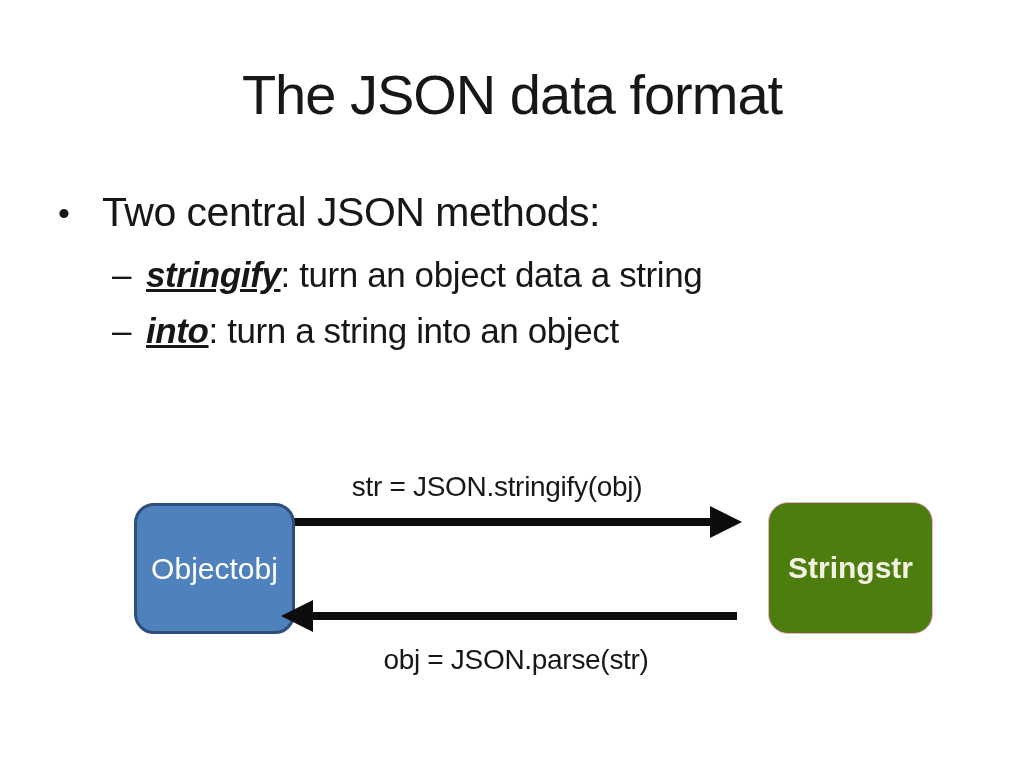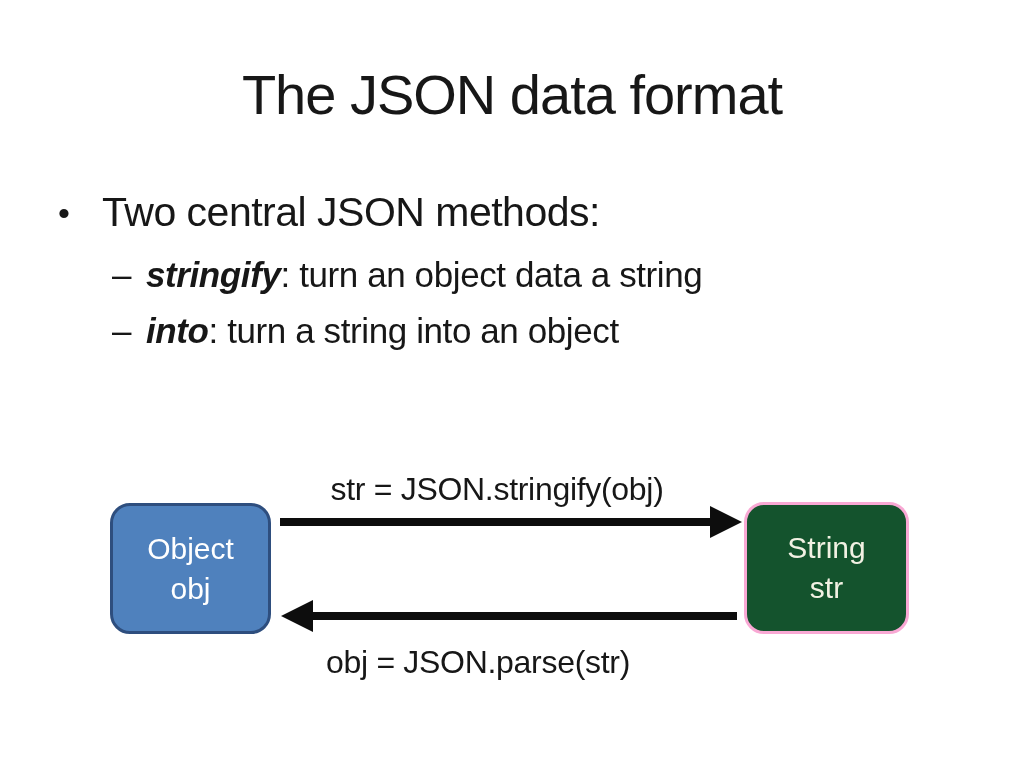--- a/index.html
+++ b/index.html
@@ -41,76 +41,78 @@
   .bullet-2 {
     position: absolute;
     left: 112px;
     display: flex;
     font-size: 35px;
     letter-spacing: -0.4px;
     color: #171717;
     white-space: nowrap;
   }
   .bullet-2 .marker { width: 34px; }
-  .bullet-2 .term { font-weight: bold; font-style: italic; }
+  .bullet-2 .term { font-weight: bold; font-style: italic; text-decoration: underline; }
   .sub-1 { top: 255px; }
   .sub-2 { top: 311px; }
 
   
   .node {
     position: absolute;
     box-sizing: border-box;
     border-radius: 20px;
     display: flex;
-    flex-direction: column;
+    flex-direction: row;
     align-items: center;
     justify-content: center;
     text-align: center;
     font-size: 30px;
     line-height: 40px;
+    margin-left: 24px;
   }
   .node-object {
     left: 110px; top: 503px;
     width: 161px; height: 131px;
     background: #4f81bd;
     border: 3px solid #2e4e7e;
     color: #ffffff;
   }
   .node-string {
     left: 744px; top: 502px;
     width: 165px; height: 132px;
-    background: #14532d;
-    border: 3px solid #f9a8d4;
+    background: #4d7c0f;
+    border: 1px solid #f9a8d4;
     color: #f2f1e3;
+    font-weight: bold;
   }
   .arrow-line {
     position: absolute;
     height: 8px;
     background: #0d0d0d;
   }
   .line-stringify { left: 280px; top: 518px; width: 432px; }
   .line-parse    { left: 311px; top: 612px; width: 426px; }
   .arrow-head {
     position: absolute;
     width: 0; height: 0;
     border-top: 16px solid transparent;
     border-bottom: 16px solid transparent;
   }
   .head-right { left: 710px; top: 506px; border-left: 32px solid #0d0d0d; }
   .head-left  { left: 281px; top: 600px; border-right: 32px solid #0d0d0d; }
   .arrow-label {
     position: absolute;
     transform: translateX(-50%);
-    font-size: 32px;
+    font-size: 28px;
     letter-spacing: -0.3px;
     color: #171717;
     white-space: nowrap;
   }
   .label-stringify { left: 497px; top: 471px; }
-  .label-parse     { left: 478px; top: 644px; text-align: right; }
+  .label-parse     { left: 516px; top: 644px; text-align: right; }
 </style>
 </head>
 <body>
 
 <div class="slide">
 
   <div class="slide-title">The JSON data format</div>
 
   <div class="bullet-1">
     <span class="marker">•</span>

